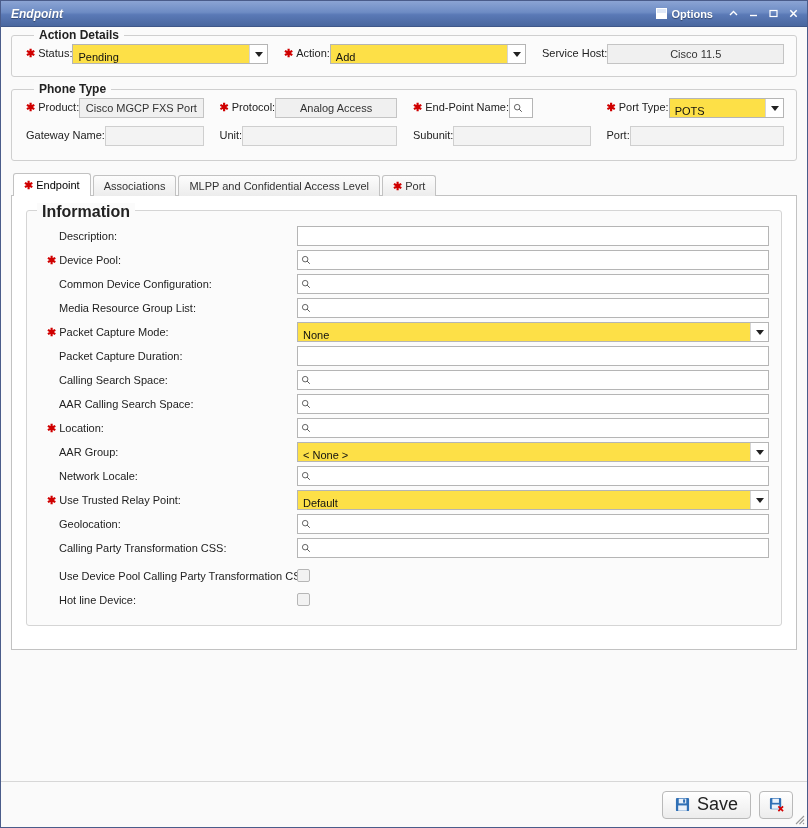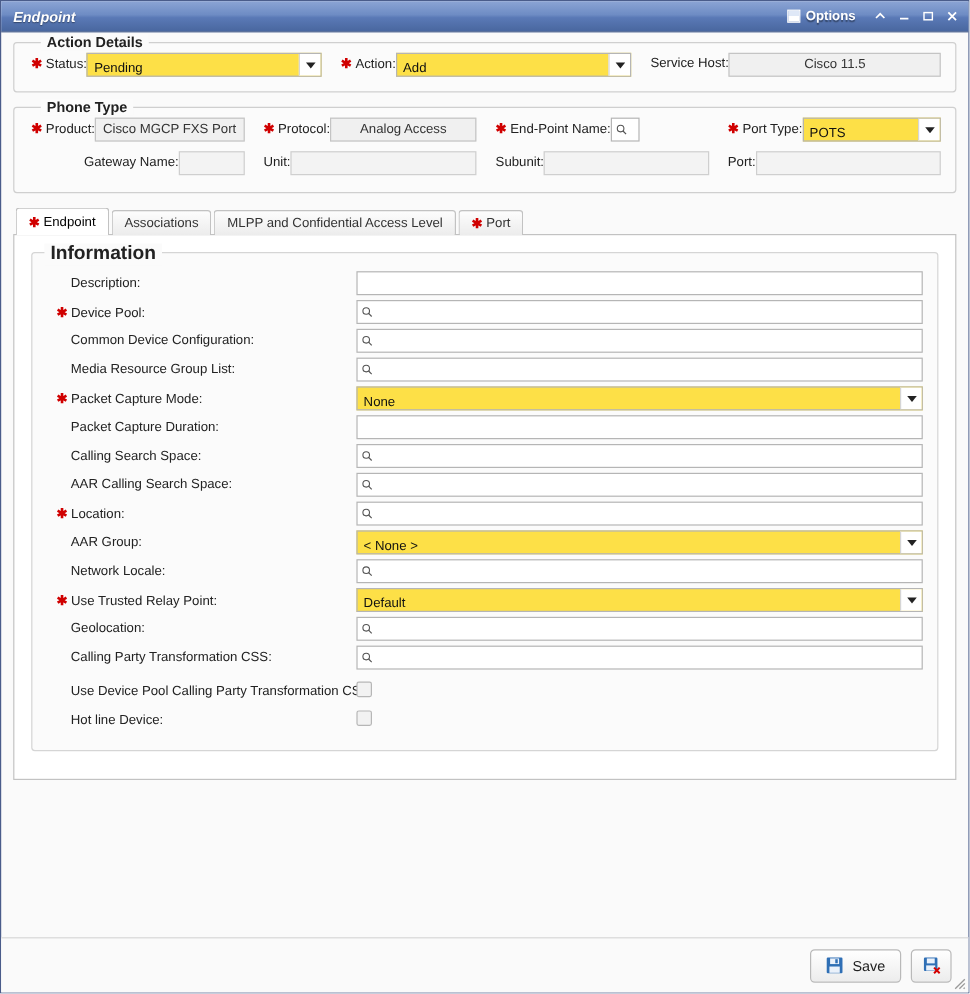--- a/index.html
+++ b/index.html
@@ -226,21 +226,21 @@
   }
   .btn {
     height: 28px;
     min-width: 76px;
     border: 1px solid #b9b9b9;
     border-radius: 4px;
     background: linear-gradient(to bottom,#ffffff,#ececec);
     display: flex; align-items: center; justify-content: center;
     gap: 7px;
     padding: 0 12px;
-    font-size: 12px;
+    font-size: 18px;
     color: #222;
   }
   .btn.icon-only { min-width: 34px; padding: 0 8px; }
   .floppy { width: 15px; height: 15px; display:block; }
   .resizer {
     position: absolute;
     right: 2px; bottom: 2px;
     width: 12px; height: 12px;
   }
 </style>
@@ -331,21 +331,21 @@
         <div class="fld">
           <div class="lbl"><span class="req">✱</span><span>Port Type:</span></div>
           <div class="select">
             <span>POTS</span>
             <span class="arrow">
                 <span class="tri"></span>
               </span>
           </div>
         </div>
 
-        <div class="fld" style="margin-top:6px;margin-left:44px;">
+        <div class="fld" style="margin-top:6px;">
           <div class="lbl">Gateway Name:</div>
           <div class="fakeinput disabled"></div>
         </div>
         <div class="fld" style="margin-top:6px;">
           <div class="lbl">Unit:</div>
           <div class="fakeinput disabled"></div>
         </div>
         <div class="fld" style="margin-top:6px;">
           <div class="lbl">Subunit:</div>
           <div class="fakeinput disabled"></div>

